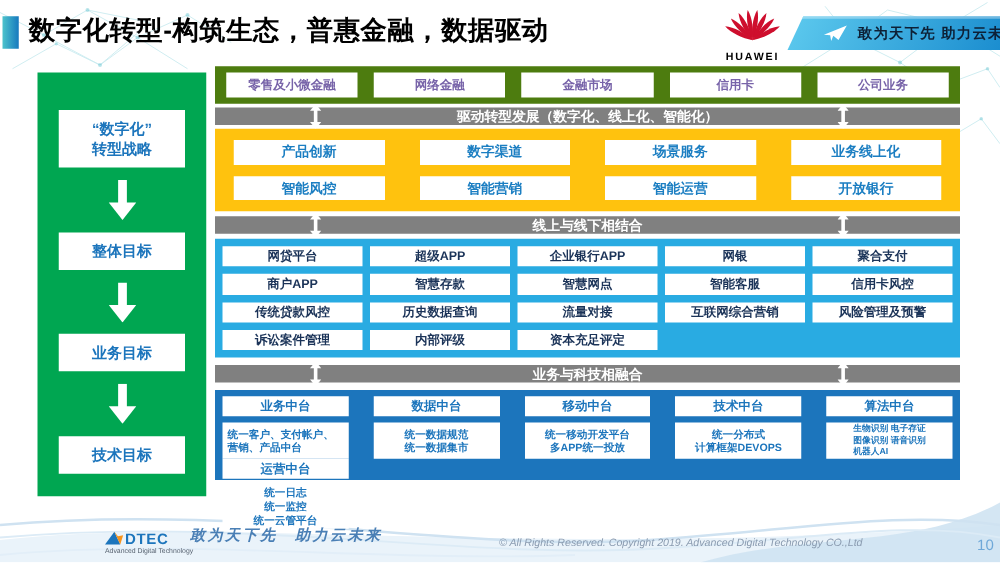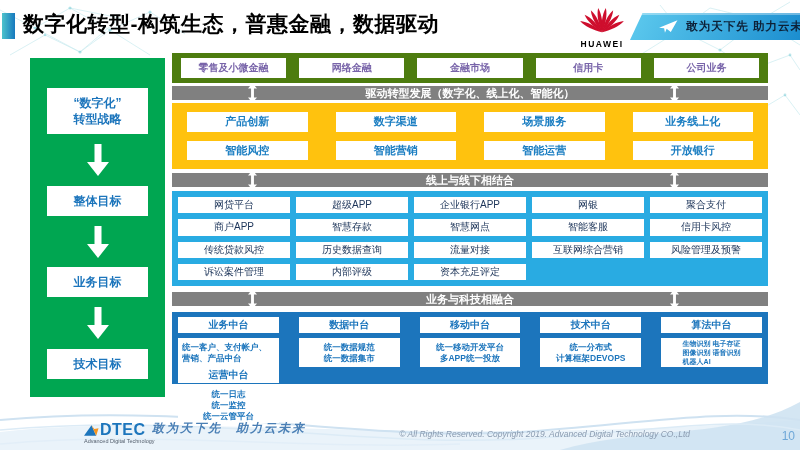--- a/index.html
+++ b/index.html
@@ -50,38 +50,38 @@
   .banner.b2 { margin-bottom:4px; }
   .banner.b3 { margin-bottom:6px; }
 
   .panel-yellow { height:66px; background:#FFC20E; display:grid; grid-template-columns:repeat(4,1fr);
     column-gap:28px; row-gap:9px; padding:9px 15px; margin-bottom:4px; }
   .panel-yellow .btn { background:#fff; color:#1B7EC2; font-size:11px; font-weight:bold;
     display:flex; align-items:center; justify-content:center; }
 
   .panel-blue { height:95px; background:#29ABE2; display:grid; grid-template-columns:repeat(5,1fr);
     grid-template-rows:repeat(4,1fr); gap:6px; padding:6px; margin-bottom:6px; }
-  .panel-blue .btn { background:#fff; color:#1B3358; font-size:10px; font-weight:normal;
+  .panel-blue .btn { background:#fff; color:#1B3358; font-size:10px; font-weight:bold;
     display:flex; align-items:center; justify-content:center; white-space:nowrap; }
 
   .panel-dark { height:72px; background:#1C75BC; display:grid; grid-template-columns:repeat(5,1fr);
     column-gap:20px; padding:5px 6px 6px 6px; }
   .plat-col { display:flex; flex-direction:column; }
   .plat-head { background:#fff; color:#1C75BC; font-size:10px; font-weight:bold; height:16px;
     display:flex; align-items:center; justify-content:center; margin-bottom:5px; }
   .plat-detail { background:#fff; color:#1C75BC; font-size:8.5px; font-weight:bold; flex:1;
     display:flex; align-items:center; justify-content:center; text-align:center;
     white-space:pre-line; line-height:1.3; padding:1px 2px; }
   .plat-detail.small { font-size:7px; text-align:left; }
   .plat-detail.wrap { white-space:normal; text-align:left; padding:1px 4px; }
 
   
   .footer-logo { position:absolute; left:84px; bottom:6px; text-align:center; }
   .logo-line { display:flex; align-items:flex-end; gap:1px; }
-  .logo-text { font-size:16px; font-weight:bold; color:#1C75BC; letter-spacing:0.5px; line-height:0.9; }
+  .logo-text { font-size:12px; font-weight:bold; color:#1C75BC; letter-spacing:0.5px; line-height:0.9; }
   .logo-sub { font-size:5.5px; color:#55606e; margin-top:1px; }
   .footer-slogan { position:absolute; left:152px; bottom:13px; font-size:12px; font-weight:bold;
     font-style:italic; color:#4a7fb5; letter-spacing:2px; }
   .copyright { position:absolute; right:110px; bottom:11px; font-size:8.5px; font-style:italic;
     color:#8a9bb0; }
   .page-num { position:absolute; right:5px; bottom:7px; font-size:12px; color:#6FA8D8; }
 </style>
 </head>
 <body>
 

